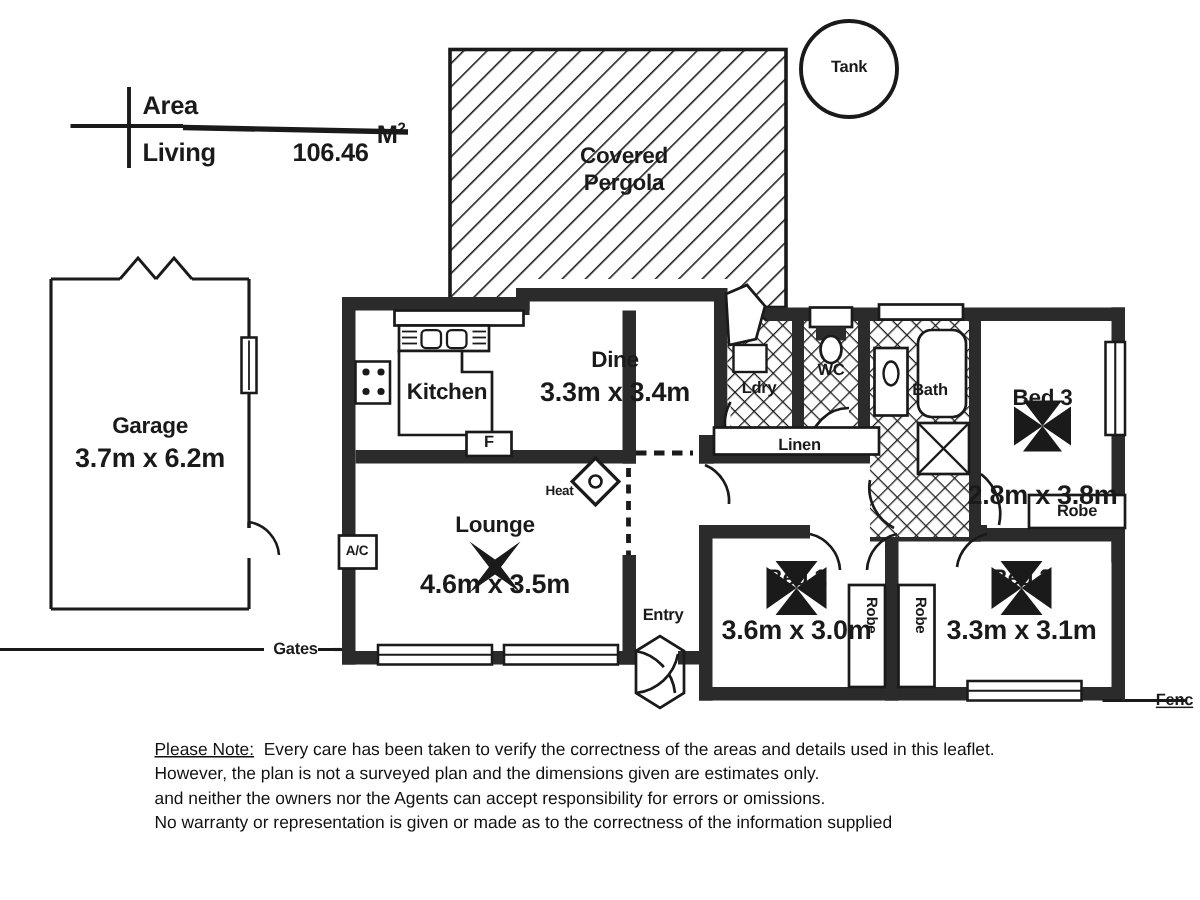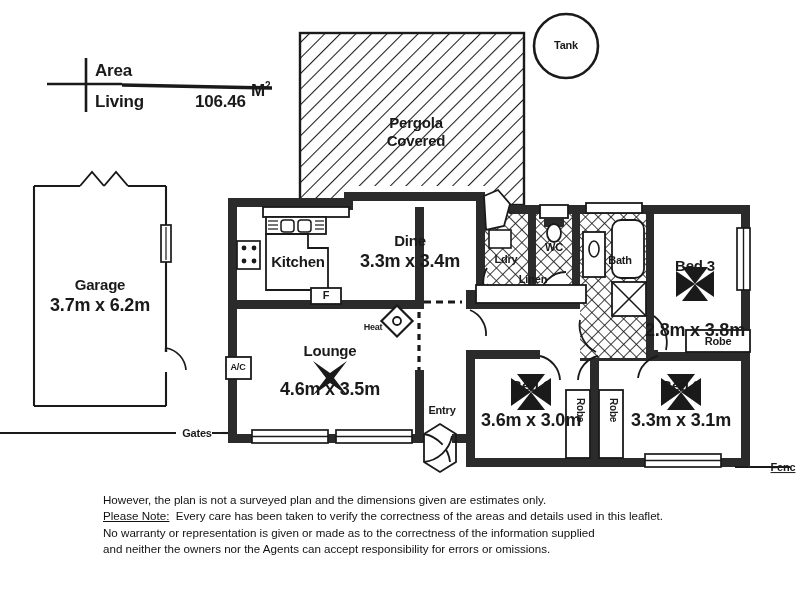--- a/index.html
+++ b/index.html
@@ -337,21 +337,21 @@
     </g>
   </svg>
 
   <div class="lbl area-title" style="left:95px; top:62px;">Area</div>
   <div class="lbl area-title" style="left:233px; top:63px;">
     <span>M</span><span class="sup">2</span>
   </div>
   <div class="lbl area-title" style="left:95px; top:93px;">Living</div>
   <div class="lbl area-val" style="left:195px; top:93px;">106.46</div>
 
-  <div class="lbl center room-name" style="left:416px; top:105px;margin-top:36px;">Covered</div>
+  <div class="lbl center room-name" style="left:416px; top:105px;">Covered</div>
   <div class="lbl center room-name" style="left:416px; top:123px;">Pergola</div>
 
   <div class="lbl center small-lbl" style="left:566px; top:46px;">Tank</div>
 
   <div class="lbl center room-name" style="left:100px; top:285px;">Garage</div>
   <div class="lbl center room-dim" style="left:100px; top:306px;">3.7m x 6.2m</div>
 
   <div class="lbl center room-name" style="left:298px; top:262px;">Kitchen</div>
 
   <div class="lbl center small-lbl" style="left:326px; top:296px;">F</div>
@@ -371,37 +371,37 @@
   <div class="lbl center small-lbl" style="left:197px; top:434px;">Gates</div>
 
   <div class="lbl center small-lbl" style="left:783px; top:468px;text-decoration:underline;">Fenc</div>
 
   <div class="lbl center small-lbl" style="left:506px; top:260px;">Ldry</div>
 
   <div class="lbl center small-lbl" style="left:554px; top:248px;">WC</div>
 
   <div class="lbl center small-lbl" style="left:620px; top:261px;">Bath</div>
 
-  <div class="lbl center small-lbl" style="left:516px; top:280px;padding-left:34px;">Linen</div>
+  <div class="lbl center small-lbl" style="left:516px; top:298px;padding-left:34px;">Linen</div>
 
   <div class="lbl center room-name" style="left:695px; top:266px;">Bed 3</div>
   <div class="lbl center room-dim" style="left:695px; top:300px;margin-top:31px;">2.8m x 3.8m</div>
 
   <div class="lbl center small-lbl" style="left:718px; top:342px;">Robe</div>
 
   <div class="lbl center room-name" style="left:531px; top:386px;">Bed 1</div>
   <div class="lbl center room-dim" style="left:531px; top:421px;">3.6m x 3.0m</div>
 
   <div class="lbl center room-name" style="left:681px; top:386px;">Bed 2</div>
   <div class="lbl center room-dim" style="left:681px; top:421px;">3.3m x 3.1m</div>
 
   <div class="lbl vert-lbl" style="left:574px; top:398px;">Robe</div>
 
   <div class="lbl vert-lbl" style="left:607px; top:398px;">Robe</div>
 
   <div id="disclaimer">
+    <div class="dline"><span class="note-head">Please Note:</span>&nbsp; <span>Every care has been taken to verify the correctness of the areas and details used in this leaflet.</span></div>
     <div class="dline">However, the plan is not a surveyed plan and the dimensions given are estimates only.</div>
-    <div class="dline"><span class="note-head">Please Note:</span>&nbsp; <span>Every care has been taken to verify the correctness of the areas and details used in this leaflet.</span></div>
+    <div class="dline">and neither the owners nor the Agents can accept responsibility for errors or omissions.</div>
     <div class="dline">No warranty or representation is given or made as to the correctness of the information supplied</div>
-    <div class="dline">and neither the owners nor the Agents can accept responsibility for errors or omissions.</div>
   </div>
 
 </div>
 
 </body></html>

